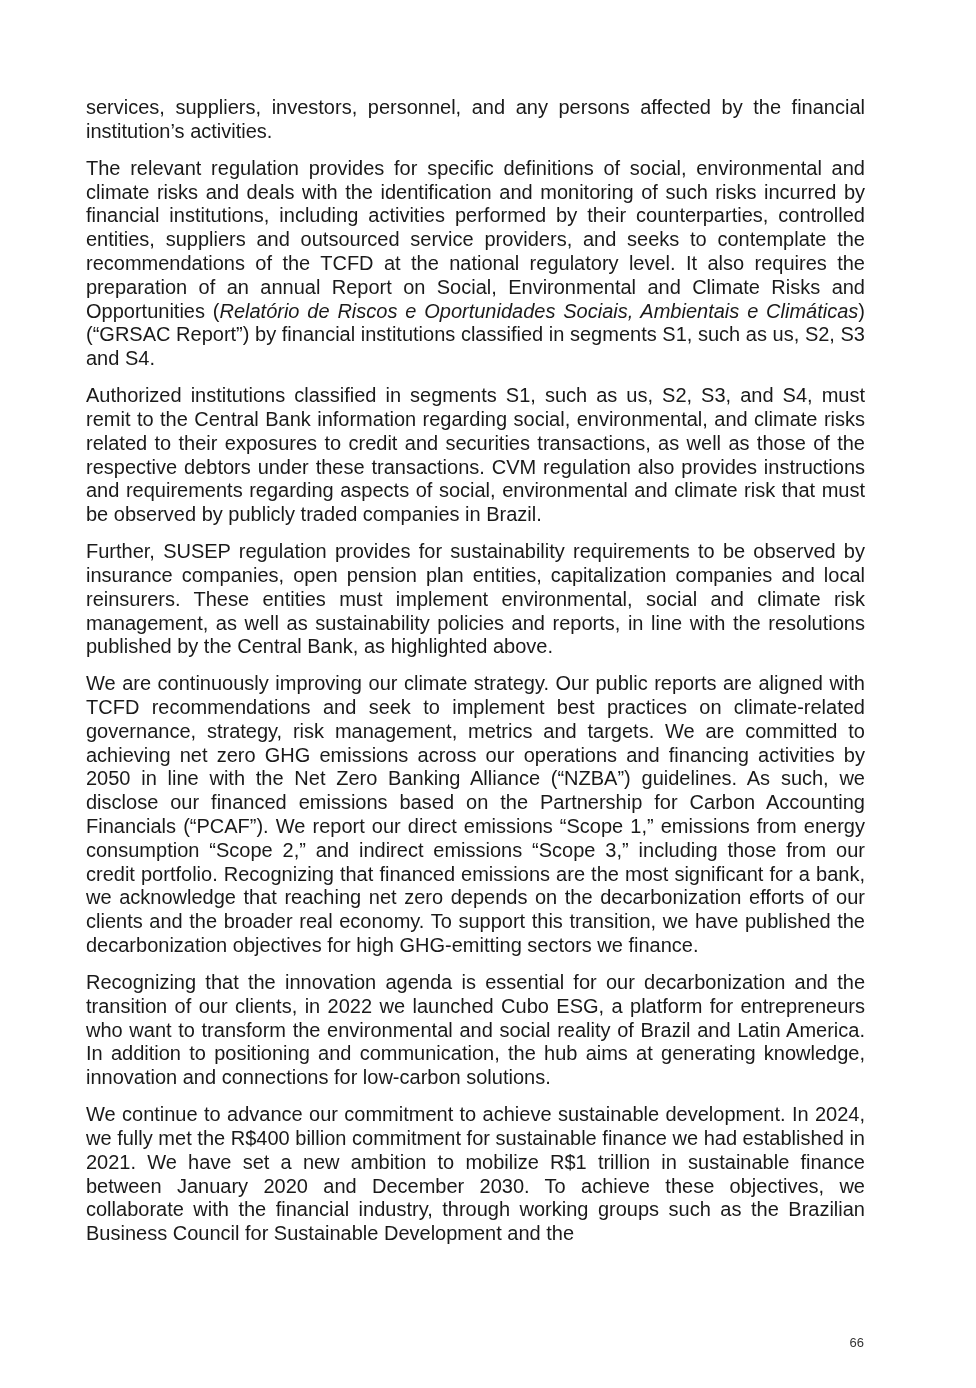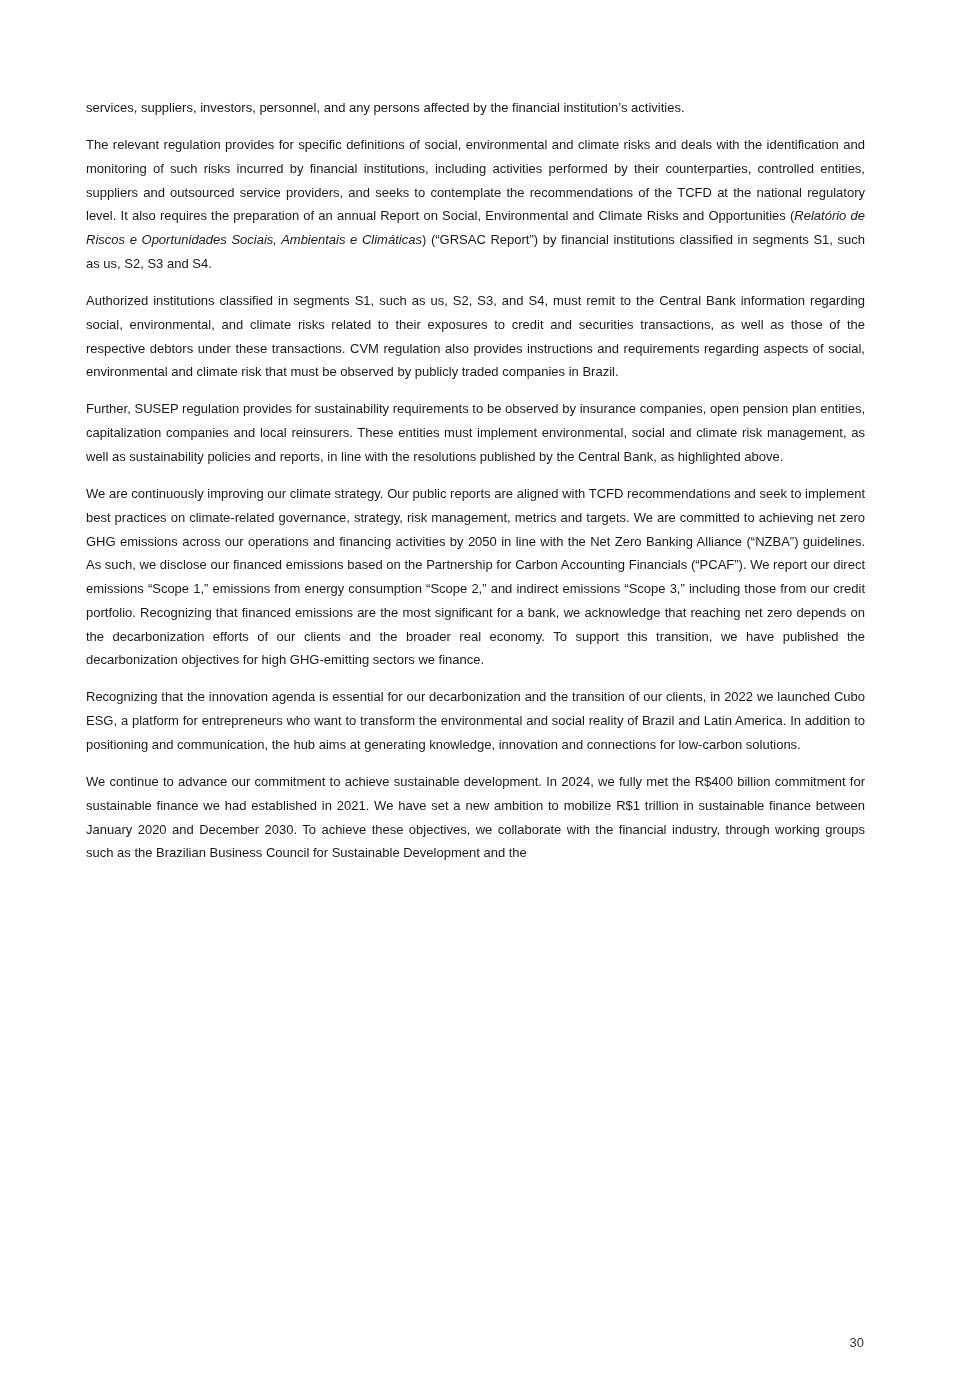--- a/index.html
+++ b/index.html
@@ -3,21 +3,21 @@
 <meta charset="utf-8">
 <style>
   html, body { margin: 0; padding: 0; background: #ffffff; }
   body { width: 976px; height: 1388px; position: relative; overflow: hidden; }
   .page {
     position: absolute;
     left: 86px;
     top: 96px;
     width: 779px;
     font-family: "Liberation Sans", sans-serif;
-    font-size: 13px;
+    font-size: 20px;
     line-height: 23.8px;
     color: #1a1a1a;
     text-align: justify;
   }
   .page p { margin: 0 0 13.2px 0; }
   .page em { font-style: italic; }
   .page-number {
     position: absolute;
     left: 838px;
     top: 1335px;
@@ -34,13 +34,13 @@
 <div class="page">
   <p>services, suppliers, investors, personnel, and any persons affected by the financial institution’s activities.</p>
   <p><span>The relevant regulation provides for specific definitions of social, environmental and climate risks and deals with the identification and monitoring of such risks incurred by financial institutions, including activities performed by their counterparties, controlled entities, suppliers and outsourced service providers, and seeks to contemplate the recommendations of the TCFD at the national regulatory level. It also requires the preparation of an annual Report on Social, Environmental and Climate Risks and Opportunities (</span><em>Relatório de Riscos e Oportunidades Sociais, Ambientais e Climáticas</em><span>) (“GRSAC Report”) by financial institutions classified in segments S1, such as us, S2, S3 and S4.</span></p>
   <p>Authorized institutions classified in segments S1, such as us, S2, S3, and S4, must remit to the Central Bank information regarding social, environmental, and climate risks related to their exposures to credit and securities transactions, as well as those of the respective debtors under these transactions. CVM regulation also provides instructions and requirements regarding aspects of social, environmental and climate risk that must be observed by publicly traded companies in Brazil.</p>
   <p>Further, SUSEP regulation provides for sustainability requirements to be observed by insurance companies, open pension plan entities, capitalization companies and local reinsurers. These entities must implement environmental, social and climate risk management, as well as sustainability policies and reports, in line with the resolutions published by the Central Bank, as highlighted above.</p>
   <p>We are continuously improving our climate strategy. Our public reports are aligned with TCFD recommendations and seek to implement best practices on climate-related governance, strategy, risk management, metrics and targets. We are committed to achieving net zero GHG emissions across our operations and financing activities by 2050 in line with the Net Zero Banking Alliance (“NZBA”) guidelines. As such, we disclose our financed emissions based on the Partnership for Carbon Accounting Financials (“PCAF”). We report our direct emissions “Scope 1,” emissions from energy consumption “Scope 2,” and indirect emissions “Scope 3,” including those from our credit portfolio. Recognizing that financed emissions are the most significant for a bank, we acknowledge that reaching net zero depends on the decarbonization efforts of our clients and the broader real economy. To support this transition, we have published the decarbonization objectives for high GHG-emitting sectors we finance.</p>
   <p>Recognizing that the innovation agenda is essential for our decarbonization and the transition of our clients, in 2022 we launched Cubo ESG, a platform for entrepreneurs who want to transform the environmental and social reality of Brazil and Latin America. In addition to positioning and communication, the hub aims at generating knowledge, innovation and connections for low-carbon solutions.</p>
   <p>We continue to advance our commitment to achieve sustainable development. In 2024, we fully met the R$400 billion commitment for sustainable finance we had established in 2021. We have set a new ambition to mobilize R$1 trillion in sustainable finance between January 2020 and December 2030. To achieve these objectives, we collaborate with the financial industry, through working groups such as the Brazilian Business Council for Sustainable Development and the</p>
 </div>
 
-<div class="page-number">30</div>
+<div class="page-number">66</div>
 
 </body></html>

